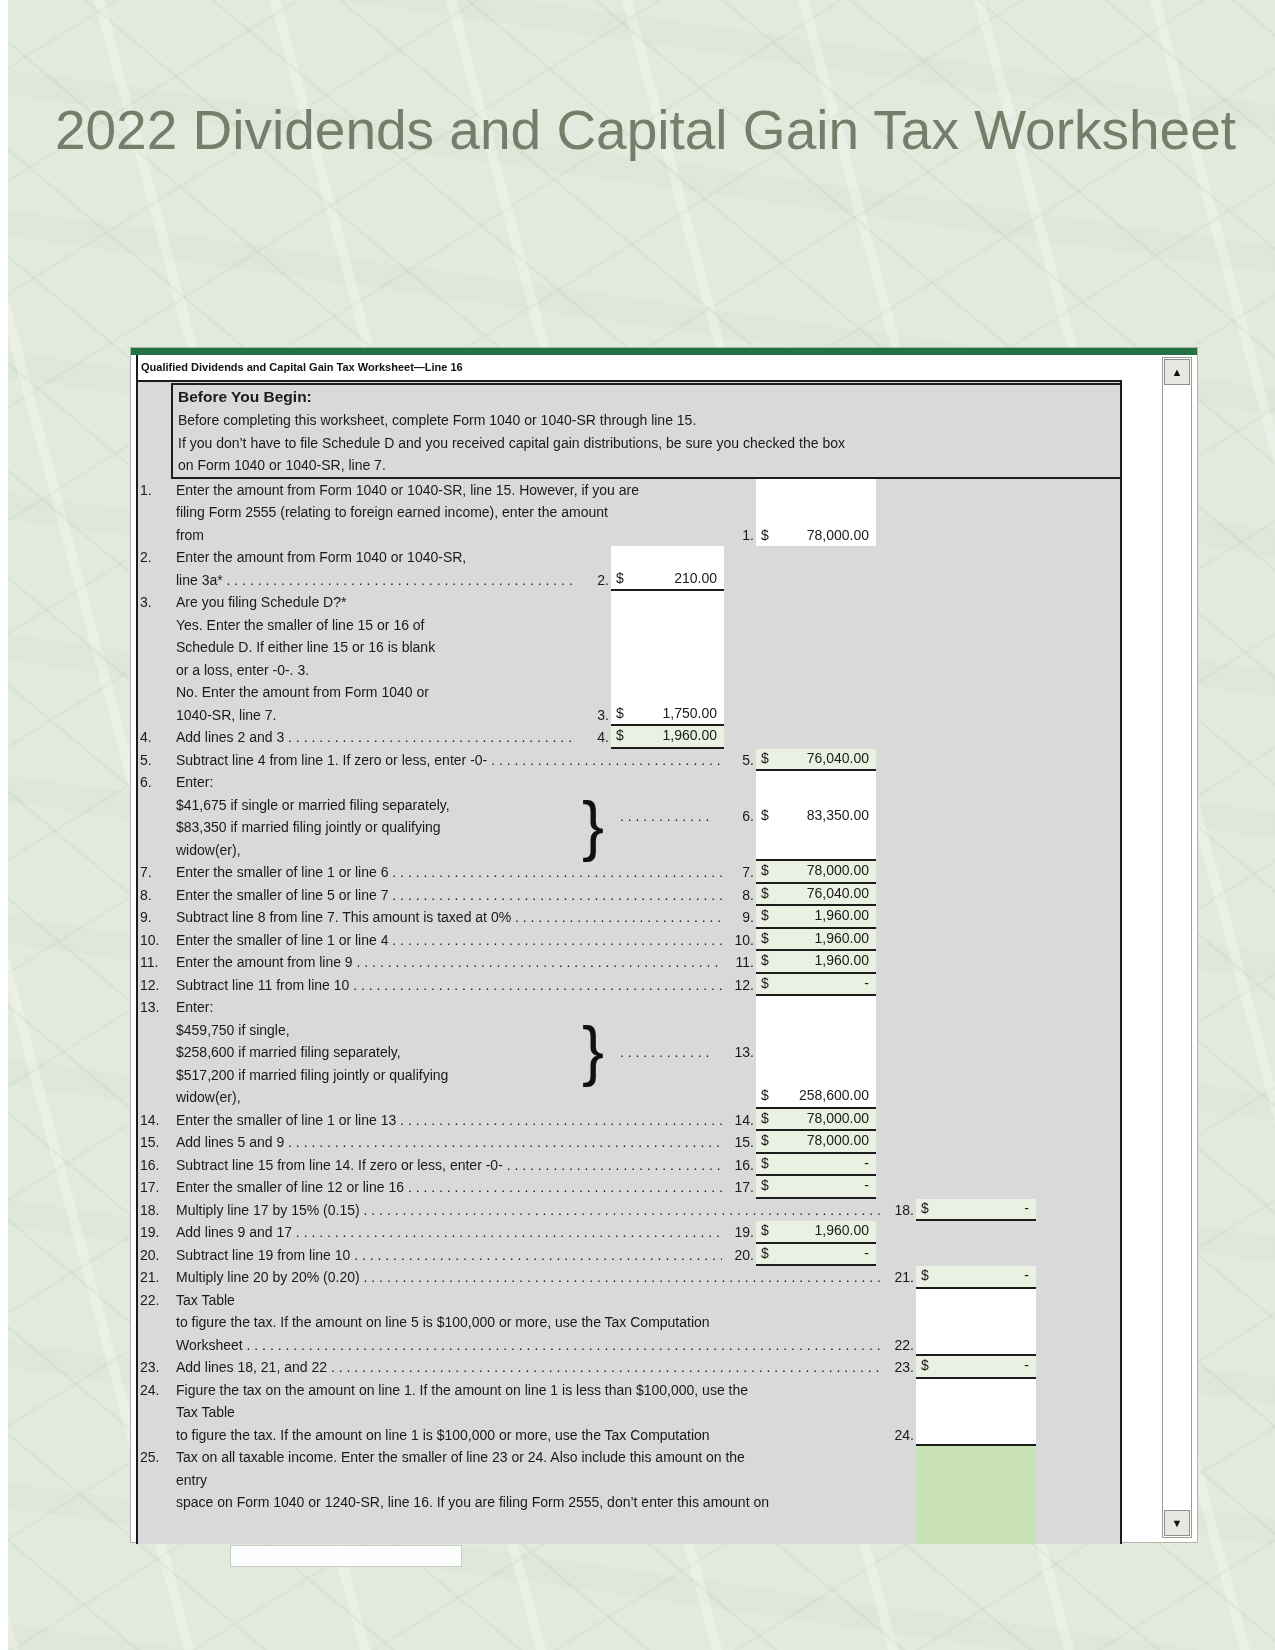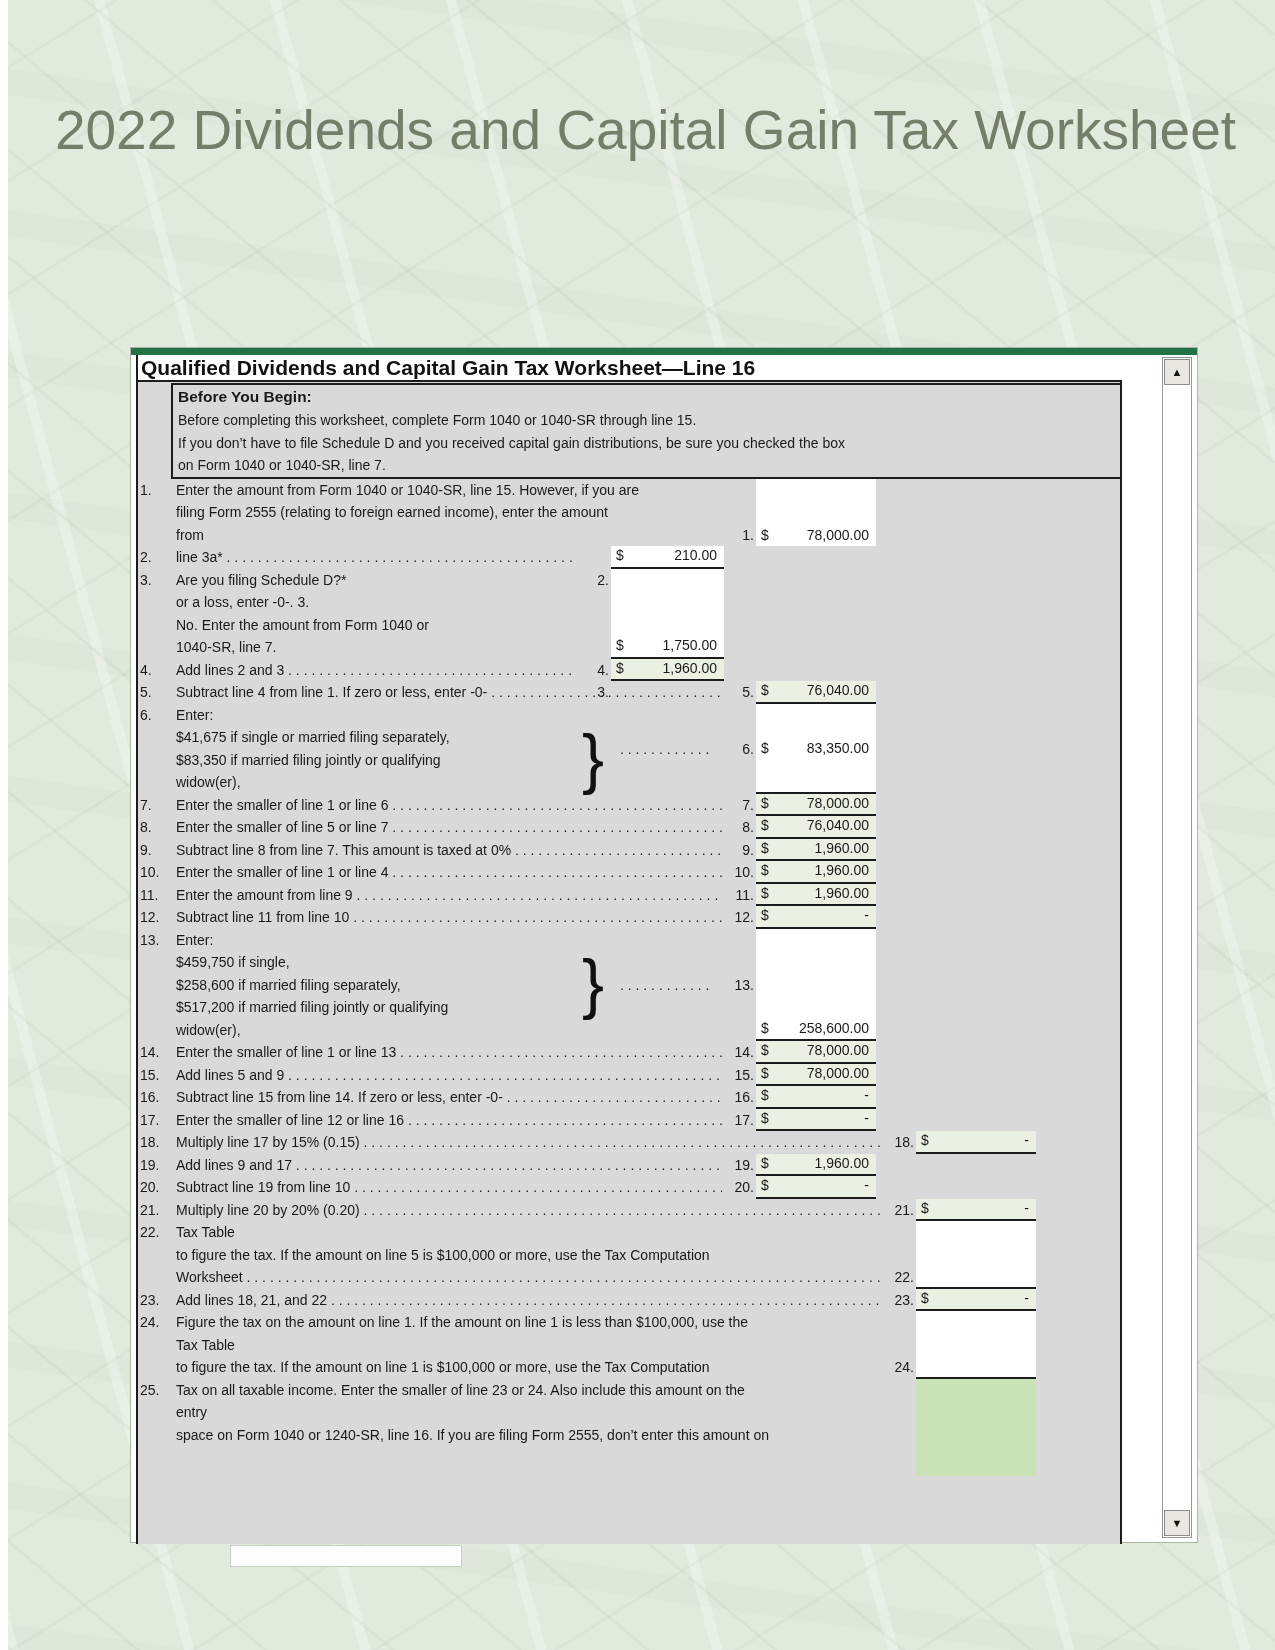--- a/index.html
+++ b/index.html
@@ -20,21 +20,21 @@
         font-size:55px; font-weight:400; color:#747e69; }
   .t2 { position:absolute; top:200px; left:0; width:100%; text-align:center;
         font-size:46px; font-weight:400; color:#747e69; }
 
   .widget { position:absolute; left:122px; top:347px; width:1068px; height:1196px;
             background:#ffffff; border:1px solid #aeb6a9; }
   .strip  { height:7px; width:100%; }
 
   .ws-header { margin-left:5px; width:986px; height:27px; background:#fff;
                border-left:2px solid #1c1c1c; border-bottom:2px solid #1c1c1c;
-               font-weight:bold; font-size:21px; line-height:25px; padding-left:3px;
+               font-weight:bold; font-size:11px; line-height:25px; padding-left:3px;
                color:#111; white-space:nowrap; overflow:hidden; }
 
   .ws-body { margin-left:5px; width:986px; height:1162px; background:#d9d9d9;
              border-left:2px solid #1c1c1c; border-right:2px solid #1c1c1c;
              overflow:hidden; position:relative; color:#1a1a1a; font-size:14px; }
 
   .before-box { margin:1px 0 0 33px; width:960px; border:2px solid #1c1c1c; padding-left:5px; }
   .before-title { font-weight:bold; font-size:15.5px; line-height:24px; }
   .before-line  { font-size:14px; line-height:22.5px; white-space:nowrap; overflow:hidden; }
 
@@ -99,34 +99,37 @@
               <div class="vrow" style="bottom: 0px;">
                 <span>$</span>
                 <span>78,000.00</span>
               </div>
             </div>
             <div class="vlabel" style="left: 584px; top: 45px;">1.</div>
           </div>
           <div class="ws-item">
             <div class="ws-num">2.</div>
             <div class="ws-lines" style="width: 401px;">
+              <div class="tline">Enter the amount from Form 1040 or 1040-SR,</div>
               <div class="tline">line 3a* . . . . . . . . . . . . . . . . . . . . . . . . . . . . . . . . . . . . . . . . . . . . . . . . . . . . . . . . . . . . . . . . . . . . . . . . . . . . . . . . . . . . . . . . . . </div>
             </div>
             <div class="vbox bg-white vb-border" style="left: 473px; width: 113px;">
               <div class="vrow" style="bottom: 0px;">
                 <span>$</span>
                 <span>210.00</span>
               </div>
             </div>
             <div class="vlabel" style="left: 439px; top: 22.5px;">2.</div>
           </div>
           <div class="ws-item">
             <div class="ws-num">3.</div>
             <div class="ws-lines" style="width: 401px;">
               <div class="tline">Are you filing Schedule D?*</div>
+              <div class="tline">Yes. Enter the smaller of line 15 or 16 of</div>
+              <div class="tline">Schedule D. If either line 15 or 16 is blank</div>
               <div class="tline">or a loss, enter -0-. 3.</div>
               <div class="tline">No. Enter the amount from Form 1040 or</div>
               <div class="tline">1040-SR, line 7.</div>
             </div>
             <div class="vbox bg-white vb-border" style="left: 473px; width: 113px;">
               <div class="vrow" style="bottom: 0px;">
                 <span>$</span>
                 <span>1,750.00</span>
               </div>
             </div>

